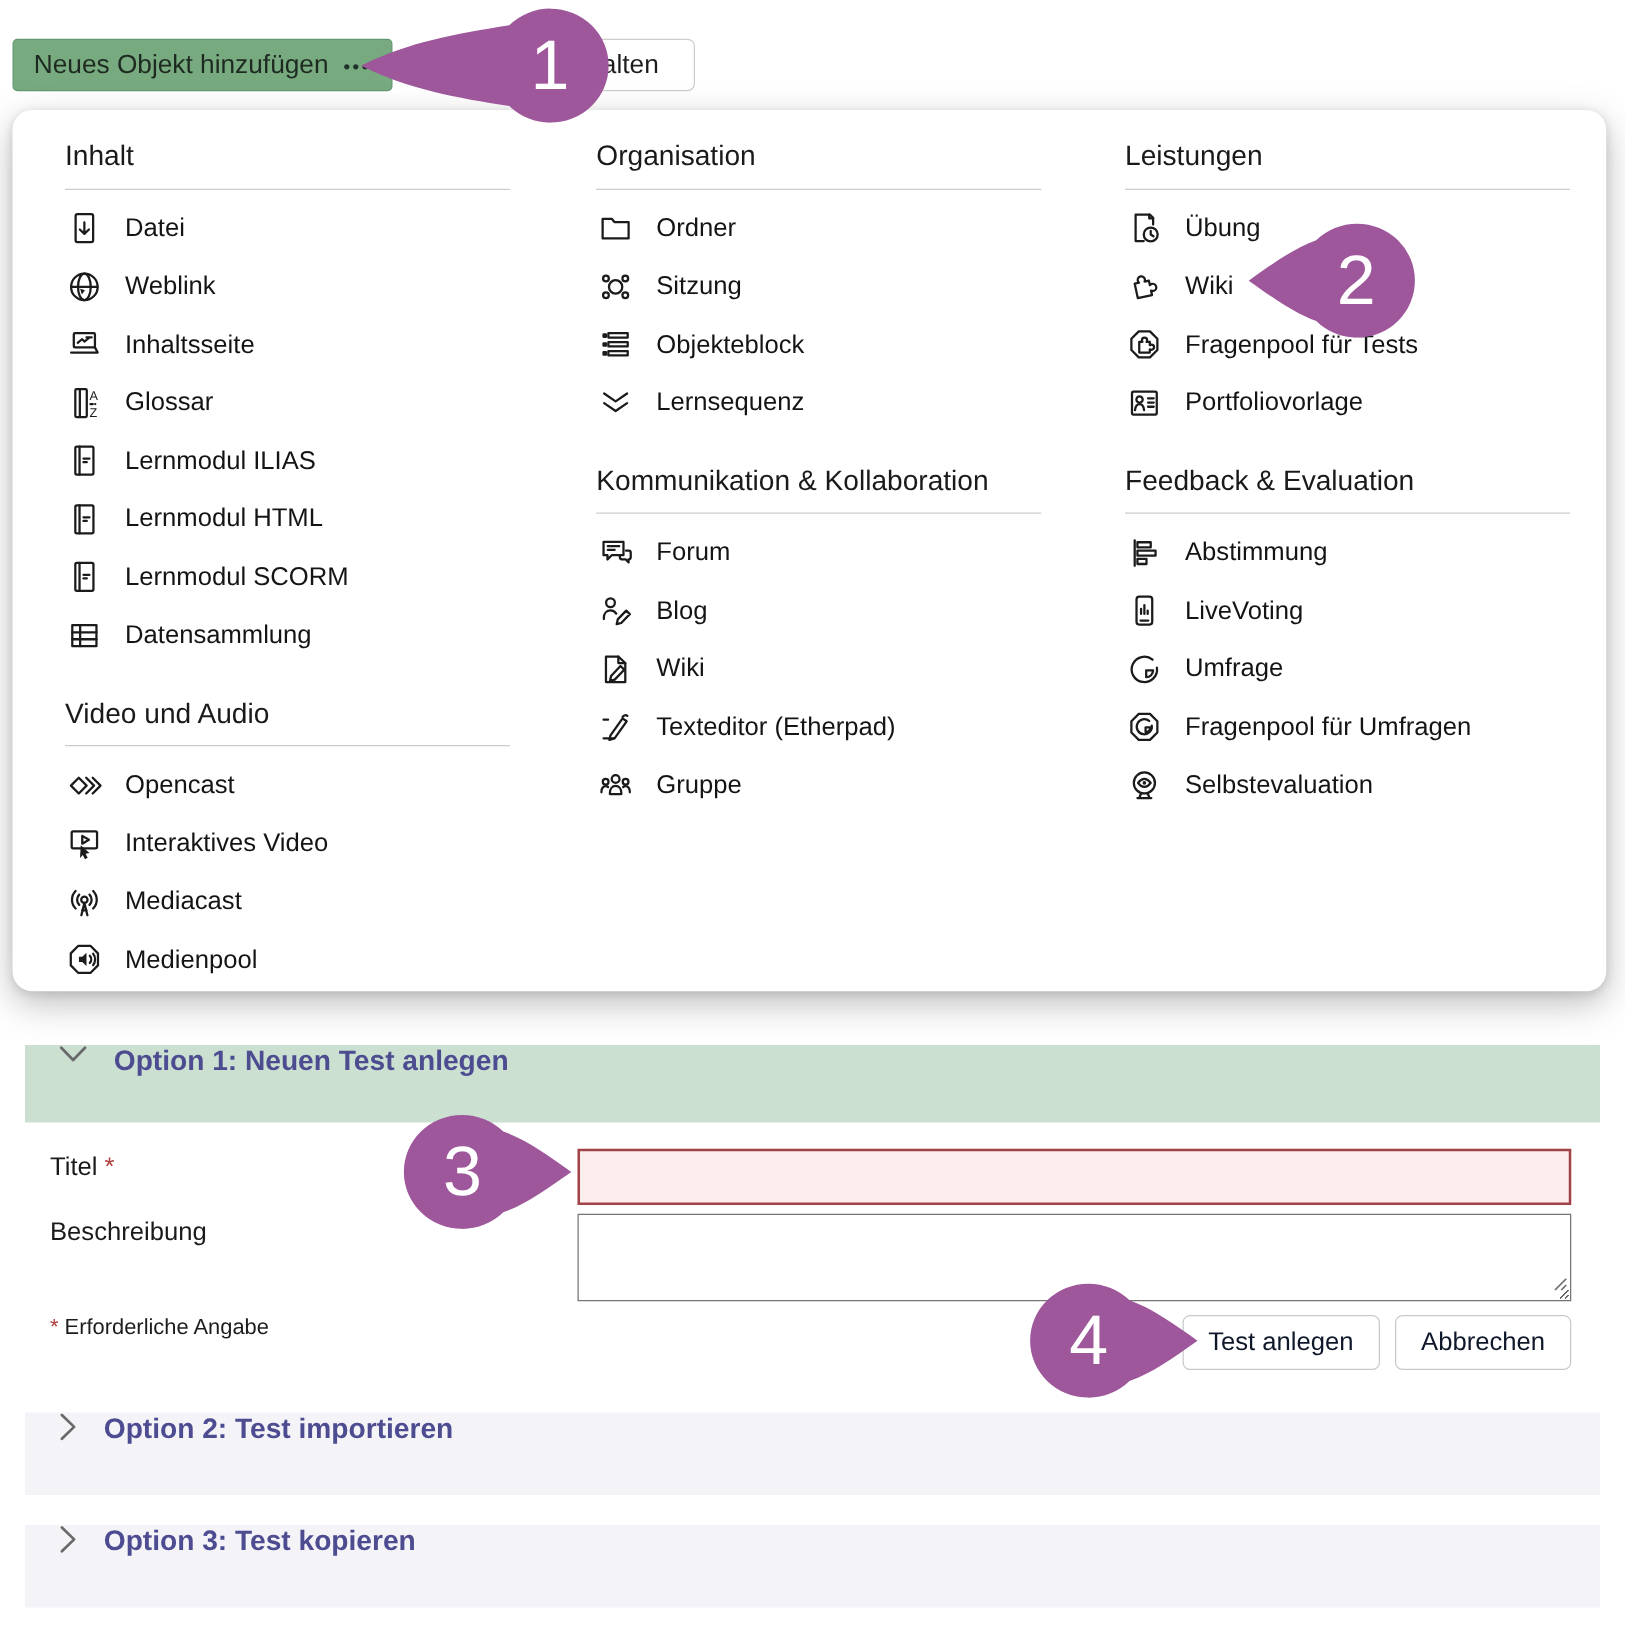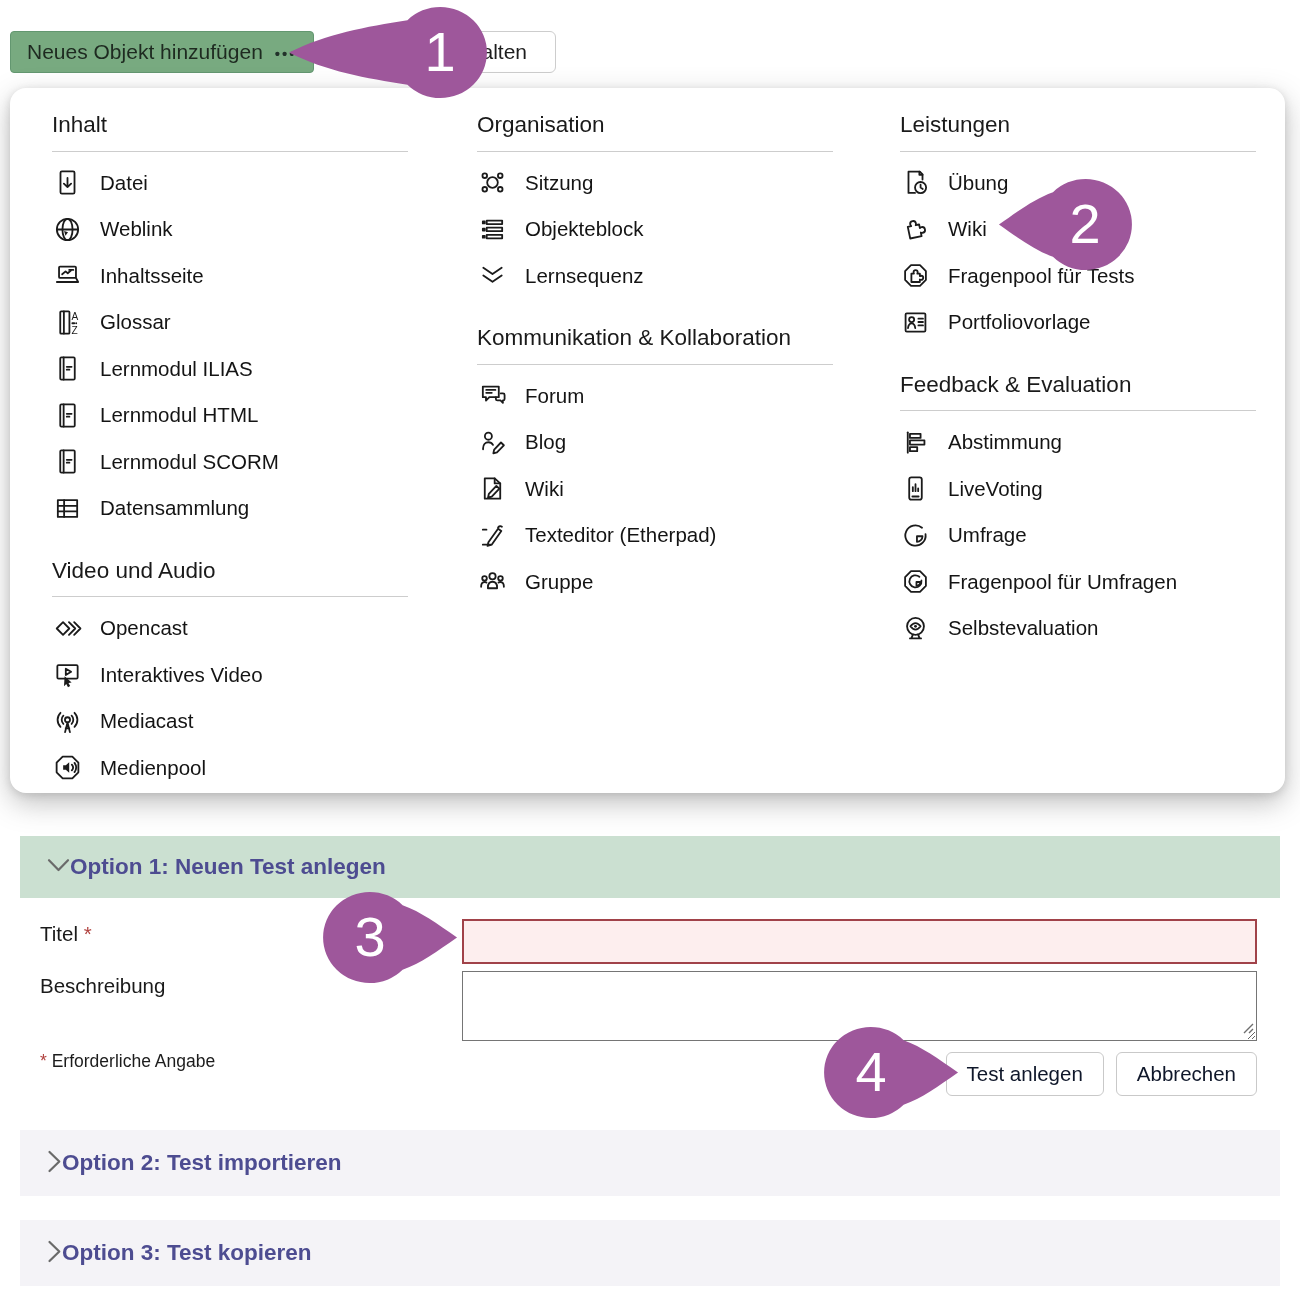--- a/index.html
+++ b/index.html
@@ -31,21 +31,21 @@
     font-size:22.5px;font-weight:400;color:#1a1a1a;margin:0;padding:0 0 12px 0;
     border-bottom:1px solid #cdcdcd;line-height:1.18;
   }
   .menu-col h2 .h2text{display:inline-block;max-width:322px;}
   .menu-col ul{list-style:none;margin:8px 0 0 0;padding:0;}
   .menu-col li{display:flex;align-items:center;gap:17px;height:46.5px;font-size:20.5px;color:#141414;cursor:pointer;text-align:right;}
   .menu-col .icon{width:31px;display:flex;justify-content:center;align-items:center;}
   .menu-col .icon svg{display:block;}
   
   .acc{
-    position:absolute;left:20px;width:1260px;display:flex;align-items:center;
+    position:absolute;left:20px;width:1260px;display:flex;align-items:flex-start;gap:21px;
     padding-left:27px;box-sizing:border-box;cursor:pointer;z-index:1;
   }
   .acc .acc-title{font-size:22.5px;font-weight:700;color:var(--c-acc-title,#4d4c91);}
   #opt1{top:836px;height:62px;background:var(--c-acc-open,#cbe0d1);}
   #opt2{top:1130px;height:66px;background:var(--c-acc-closed,#f4f3f7);}
   #opt3{top:1220px;height:66px;background:var(--c-acc-closed,#f4f3f7);}
   
   .field-label{position:absolute;left:40px;font-size:20.5px;color:#1a1a1a;}
   #lbl-title{top:922px;}
   #lbl-desc{top:974px;}
@@ -229,20 +229,28 @@
           </ul>
         </section>
       </div>
     <div class="menu-col col-1" id="menu-col-1">
         <section>
           <h2><span class="h2text">Organisation</span></h2>
           <ul>
             <li>
               <span class="icon">
                 <svg width="29" height="29" viewBox="0 0 24 24" fill="none" stroke="#1b1b1b" stroke-width="1.5" stroke-linecap="round" stroke-linejoin="round">
+                  <path d="M3.4 18.8V5.8h6l1.8 2.2h9.4v10.8z"></path>
+                </svg>
+              </span>
+              <span class="label">Ordner</span>
+            </li>
+            <li>
+              <span class="icon">
+                <svg width="29" height="29" viewBox="0 0 24 24" fill="none" stroke="#1b1b1b" stroke-width="1.5" stroke-linecap="round" stroke-linejoin="round">
                   <circle cx="12" cy="12" r="4.4"></circle>
                   <circle cx="5.6" cy="6.4" r="1.9"></circle>
                   <circle cx="18.4" cy="6.4" r="1.9"></circle>
                   <circle cx="5.6" cy="17.6" r="1.9"></circle>
                   <circle cx="18.4" cy="17.6" r="1.9"></circle>
                 </svg>
               </span>
               <span class="label">Sitzung</span>
             </li>
             <li>

